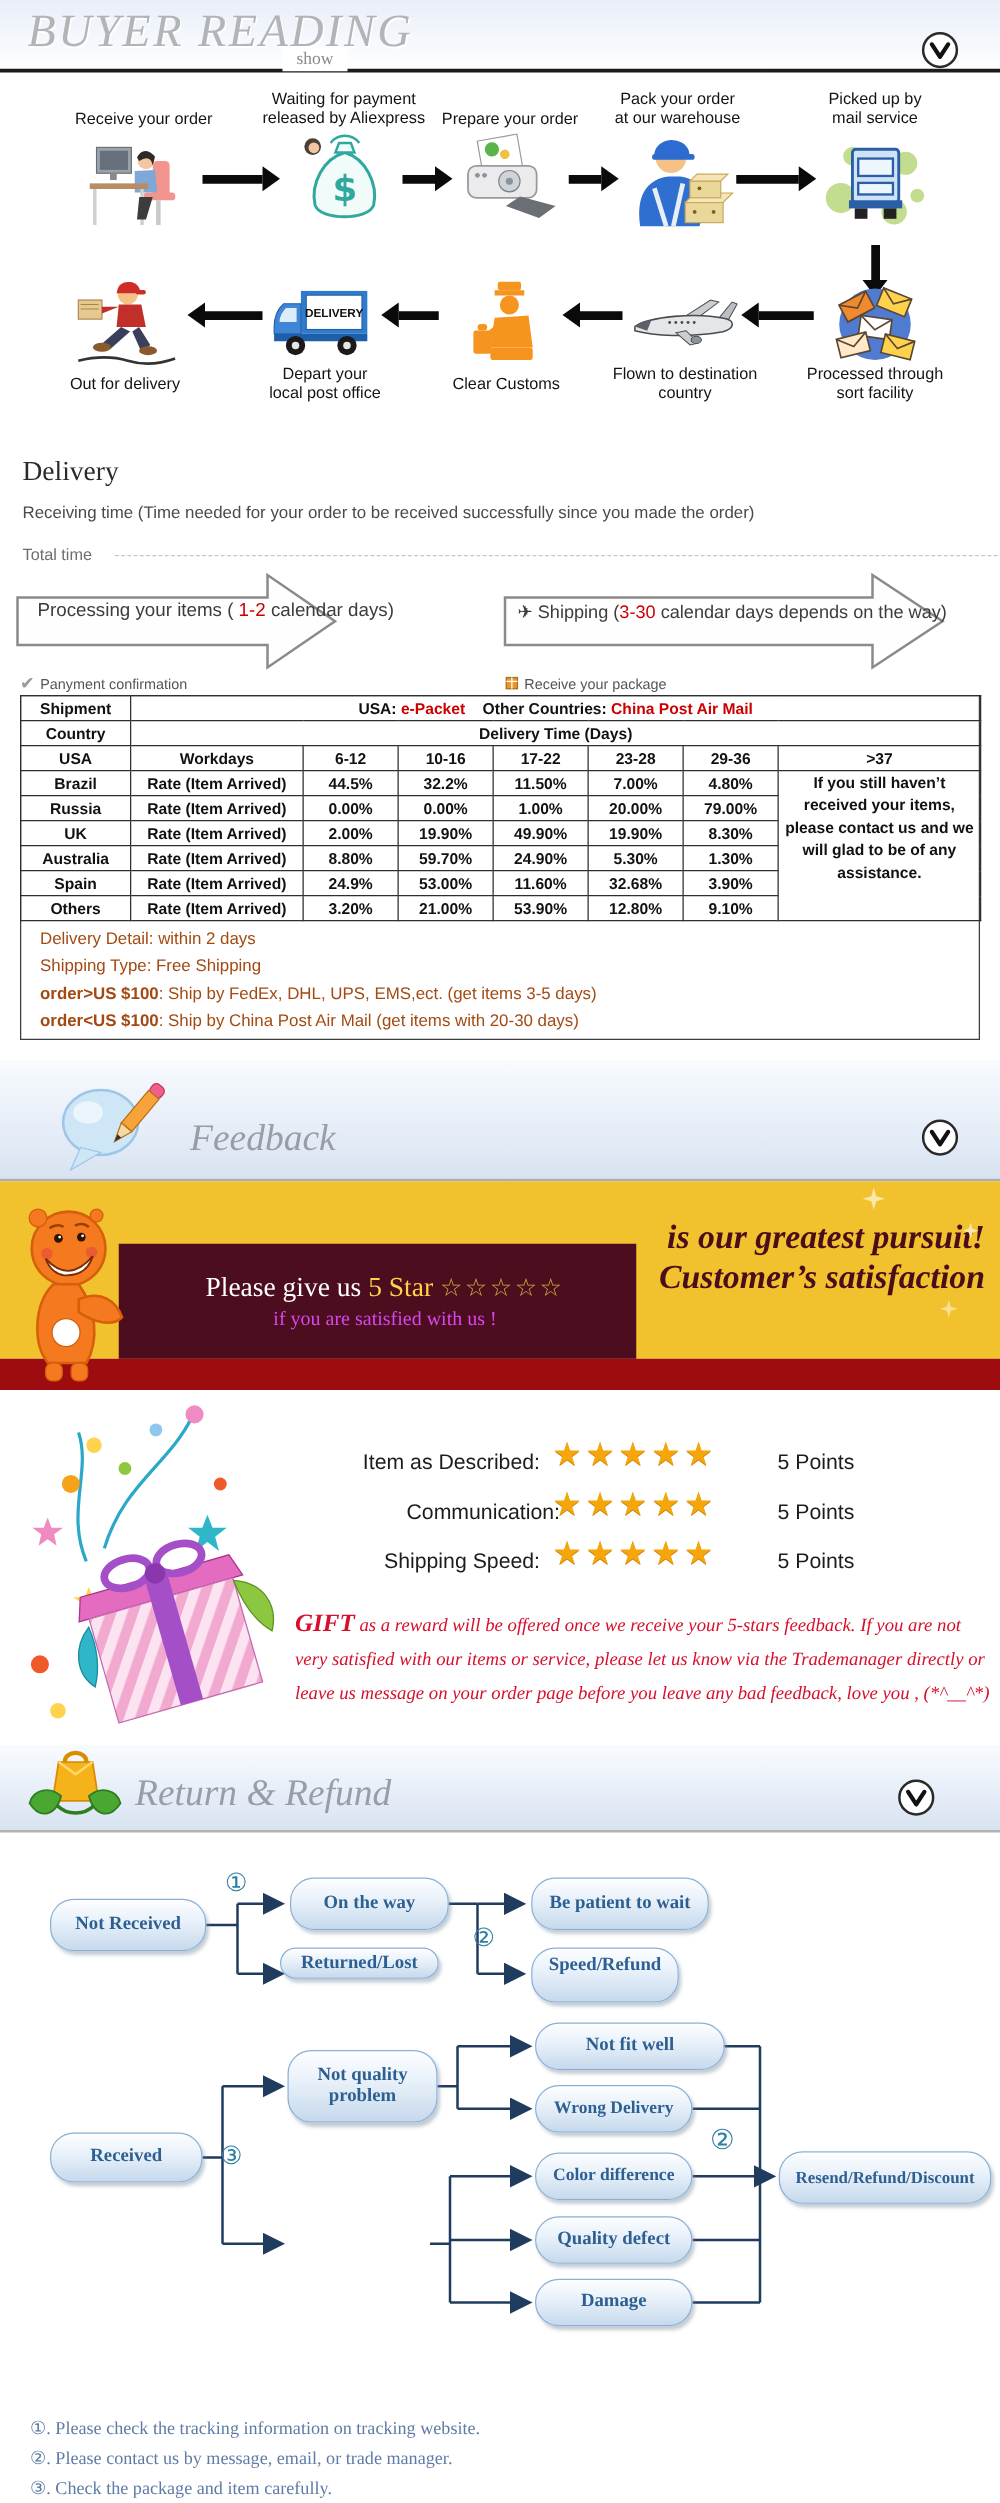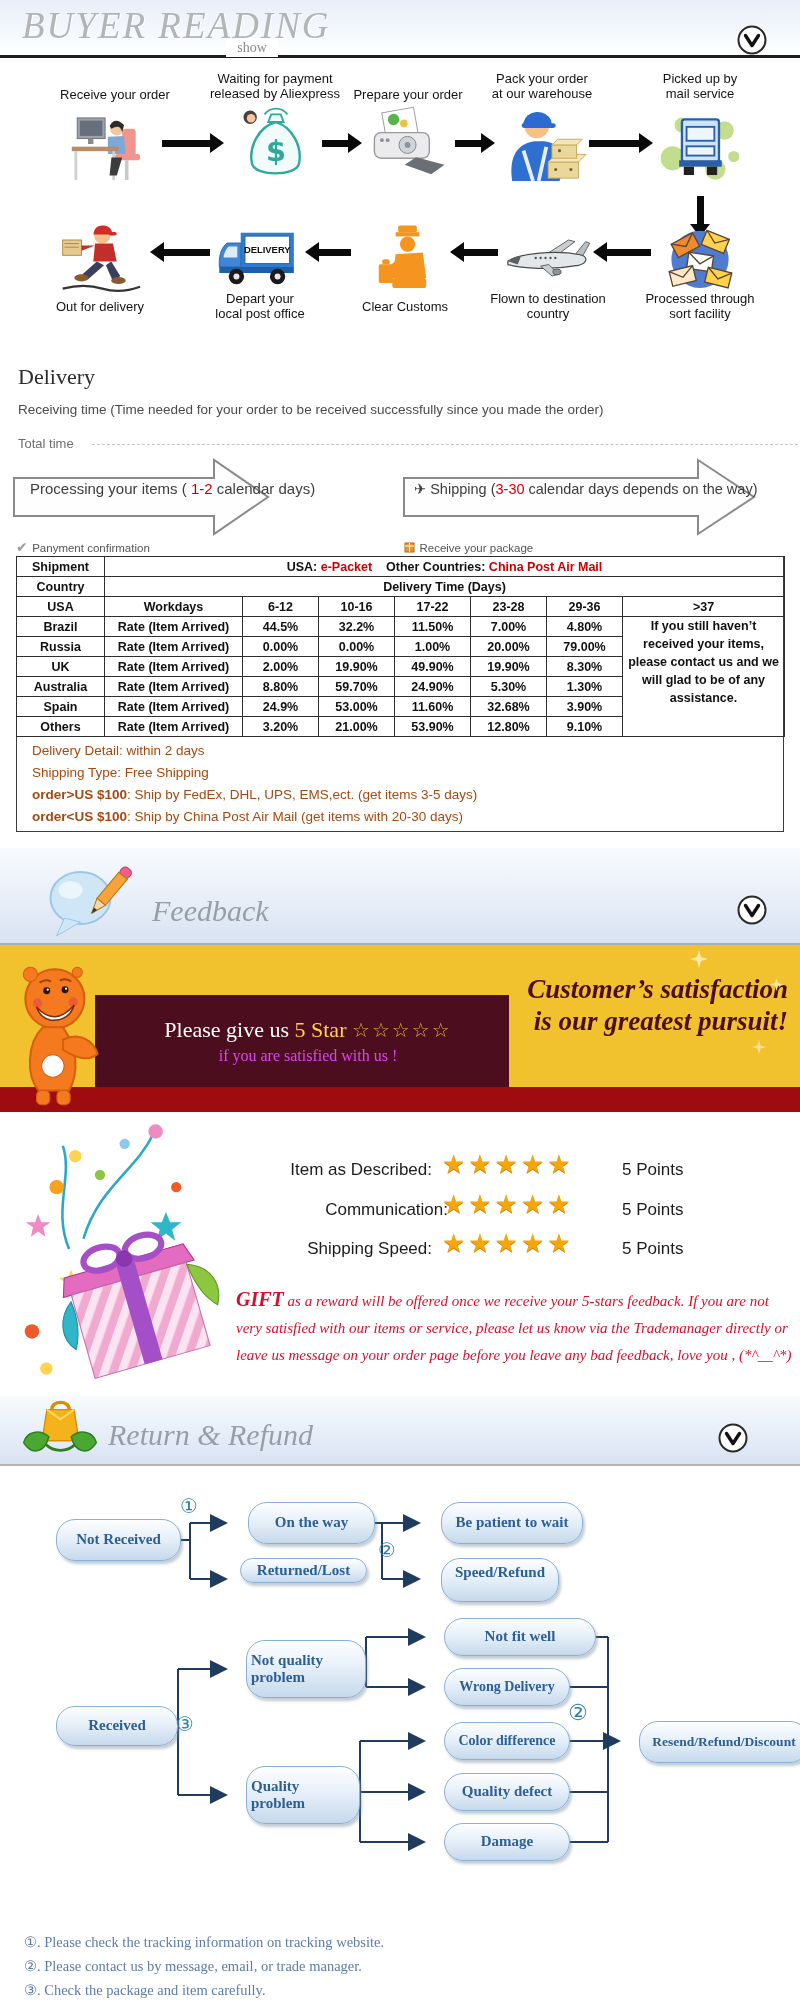--- a/index.html
+++ b/index.html
@@ -59,21 +59,21 @@
   .r-stars{font:26px "DejaVu Sans",sans-serif;color:#f5a60b;letter-spacing:3px;text-shadow:0 1px 0 #c87d06;}
   .r-points{font:17px "Liberation Sans",sans-serif;color:#1c1c1c;}
   .gift-par{width:560px;font:italic 15px "Liberation Serif",serif;color:#d60f2c;line-height:27px;}
   .gift-par b{font:italic bold 20px "Liberation Serif",serif;}
 
   
   .fbox{position:absolute;border:1px solid #8ab0d6;border-radius:19px;
         background:linear-gradient(180deg,#fdfeff 0%,#e7f0f9 45%,#c6d9ec 100%);
         box-shadow:2px 3px 3px rgba(120,140,160,.45);
         color:#2d5f92;font:bold 15px "Liberation Serif",serif;
-        display:flex;align-items:center;justify-content:center;text-align:left;line-height:1.15;padding:0 4px;box-sizing:border-box;margin-left:16px;}
+        display:flex;align-items:center;justify-content:center;text-align:center;line-height:1.15;padding:0 4px;box-sizing:border-box;}
   .stepnum{font:20px "DejaVu Sans",sans-serif;color:#2e7fa3;}
   .foot{font:14.5px "Liberation Serif",serif;color:#5e7ba6;}
 </style>
 </head>
 <body>
 
 <div id="page">
 
   <div class="abs hdr">
     <div class="abs hdr-title">BUYER READING</div>
@@ -434,22 +434,22 @@
 
   <div class="abs yellow"></div>
   <div class="abs redstrip"></div>
   <div class="abs maroon-box">
     <div class="mline1">
       <span>Please give us </span><span class="gold">5 Star </span><span class="ostars">☆☆☆☆☆</span>
     </div>
     <div class="mline2">if you are satisfied with us !</div>
   </div>
   <div class="abs slogan">
+    <div>is our greatest pursuit!</div>
     <div>Customer’s satisfaction</div>
-    <div>is our greatest pursuit!</div>
   </div>
   <svg class="abs" style="left:690px;top:950px;" width="18" height="18">
     <path d="M9 0 L11 7 L18 9 L11 11 L9 18 L7 11 L0 9 L7 7 Z" fill="#f8e9a8"></path>
   </svg>
   <svg class="abs" style="left:770px;top:978px;" width="13" height="13">
     <path d="M6.5 0 L8 5 L13 6.5 L8 8 L6.5 13 L5 8 L0 6.5 L5 5 Z" fill="#f8e9a8"></path>
   </svg>
   <svg class="abs" style="left:752px;top:1040px;" width="14" height="14">
     <path d="M7 0 L8.6 5.4 L14 7 L8.6 8.6 L7 14 L5.4 8.6 L0 7 L5.4 5.4 Z" fill="#f5e094"></path>
   </svg>
@@ -579,21 +579,20 @@
       <path d="M210 172 H272" marker-end="url(#ah2)"></path>
       <path d="M210 222 H272" marker-end="url(#ah2)"></path>
       <path d="M404 17 H458 M404 67 H458 M404 121 H458 M404 172 H458 M404 222 H458"></path>
       <path d="M458 17 V222"></path>
       <path d="M458 121 H467" marker-end="url(#ah2)"></path>
     </g>
   </svg>
   <div class="fbox" style="left:40px;top:1706px;width:122px;height:40px;">Received</div>
   <span class="abs stepnum" style="left:176px;top:1712px;">③</span>
   <div class="fbox" style="left:230px;top:1640px;width:120px;height:58px;">Not quality problem</div>
-  <div class="fbox" style="left:230px;top:1766px;width:114px;height:58px;">Quality problem</div>
   <div class="fbox" style="left:428px;top:1618px;width:152px;height:38px;">Not fit well</div>
   <div class="fbox" style="left:428px;top:1668px;width:126px;height:38px;font-size:14px;">Wrong Delivery</div>
   <div class="fbox" style="left:428px;top:1722px;width:126px;height:38px;font-size:14px;">Color difference</div>
   <div class="fbox" style="left:428px;top:1773px;width:126px;height:38px;">Quality defect</div>
   <div class="fbox" style="left:428px;top:1823px;width:126px;height:38px;">Damage</div>
   <span class="abs stepnum" style="left:568px;top:1700px;font-size:22px;">②</span>
   <div class="fbox" style="left:623px;top:1721px;width:170px;height:42px;font-size:13.5px;">Resend/Refund/Discount</div>
 
   <div class="abs foot" style="left:24px;top:1934px;">①. Please check the tracking information on tracking website.</div>
   <div class="abs foot" style="left:24px;top:1958px;">②. Please contact us by message, email, or trade manager.</div>

